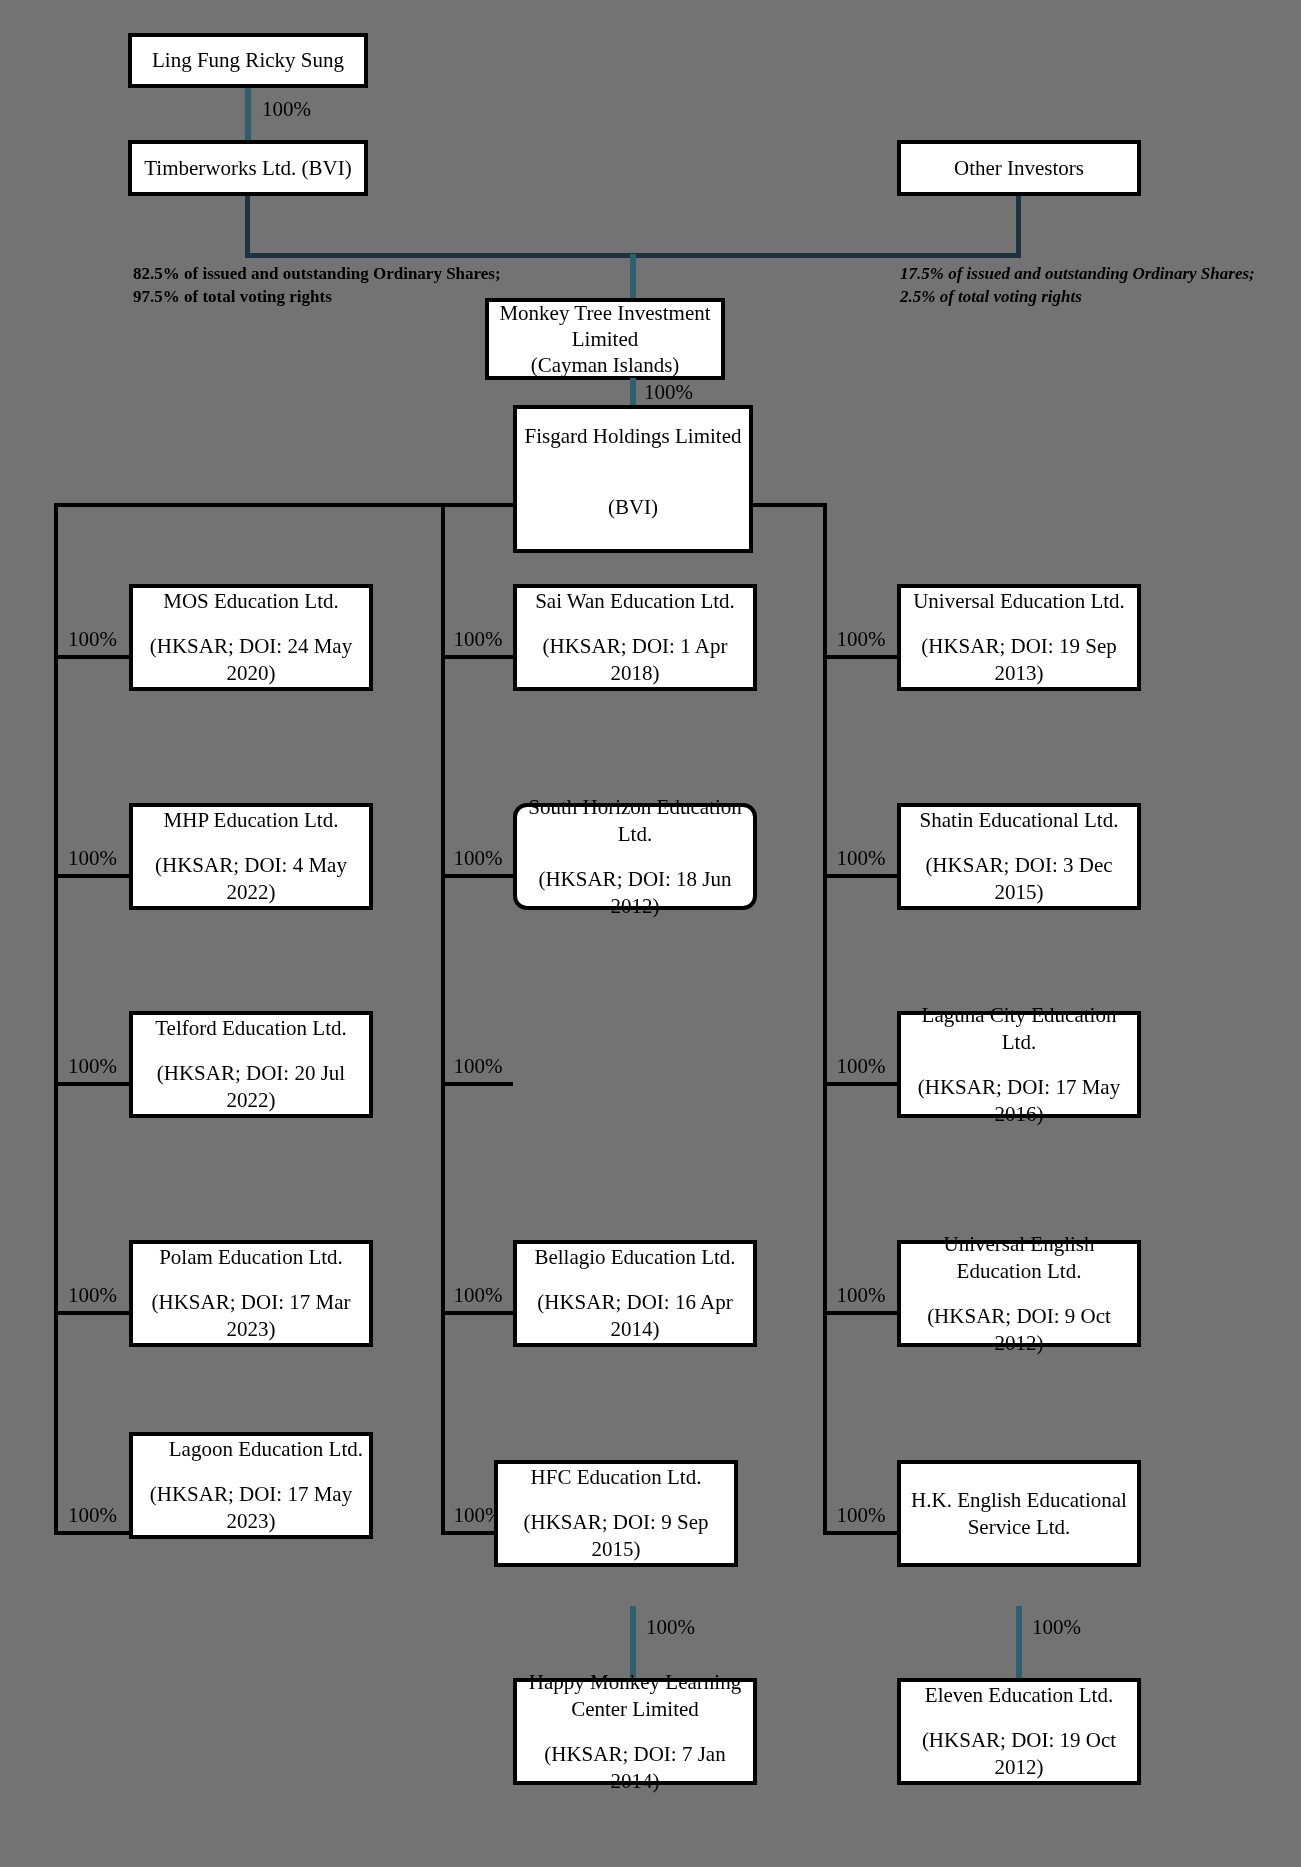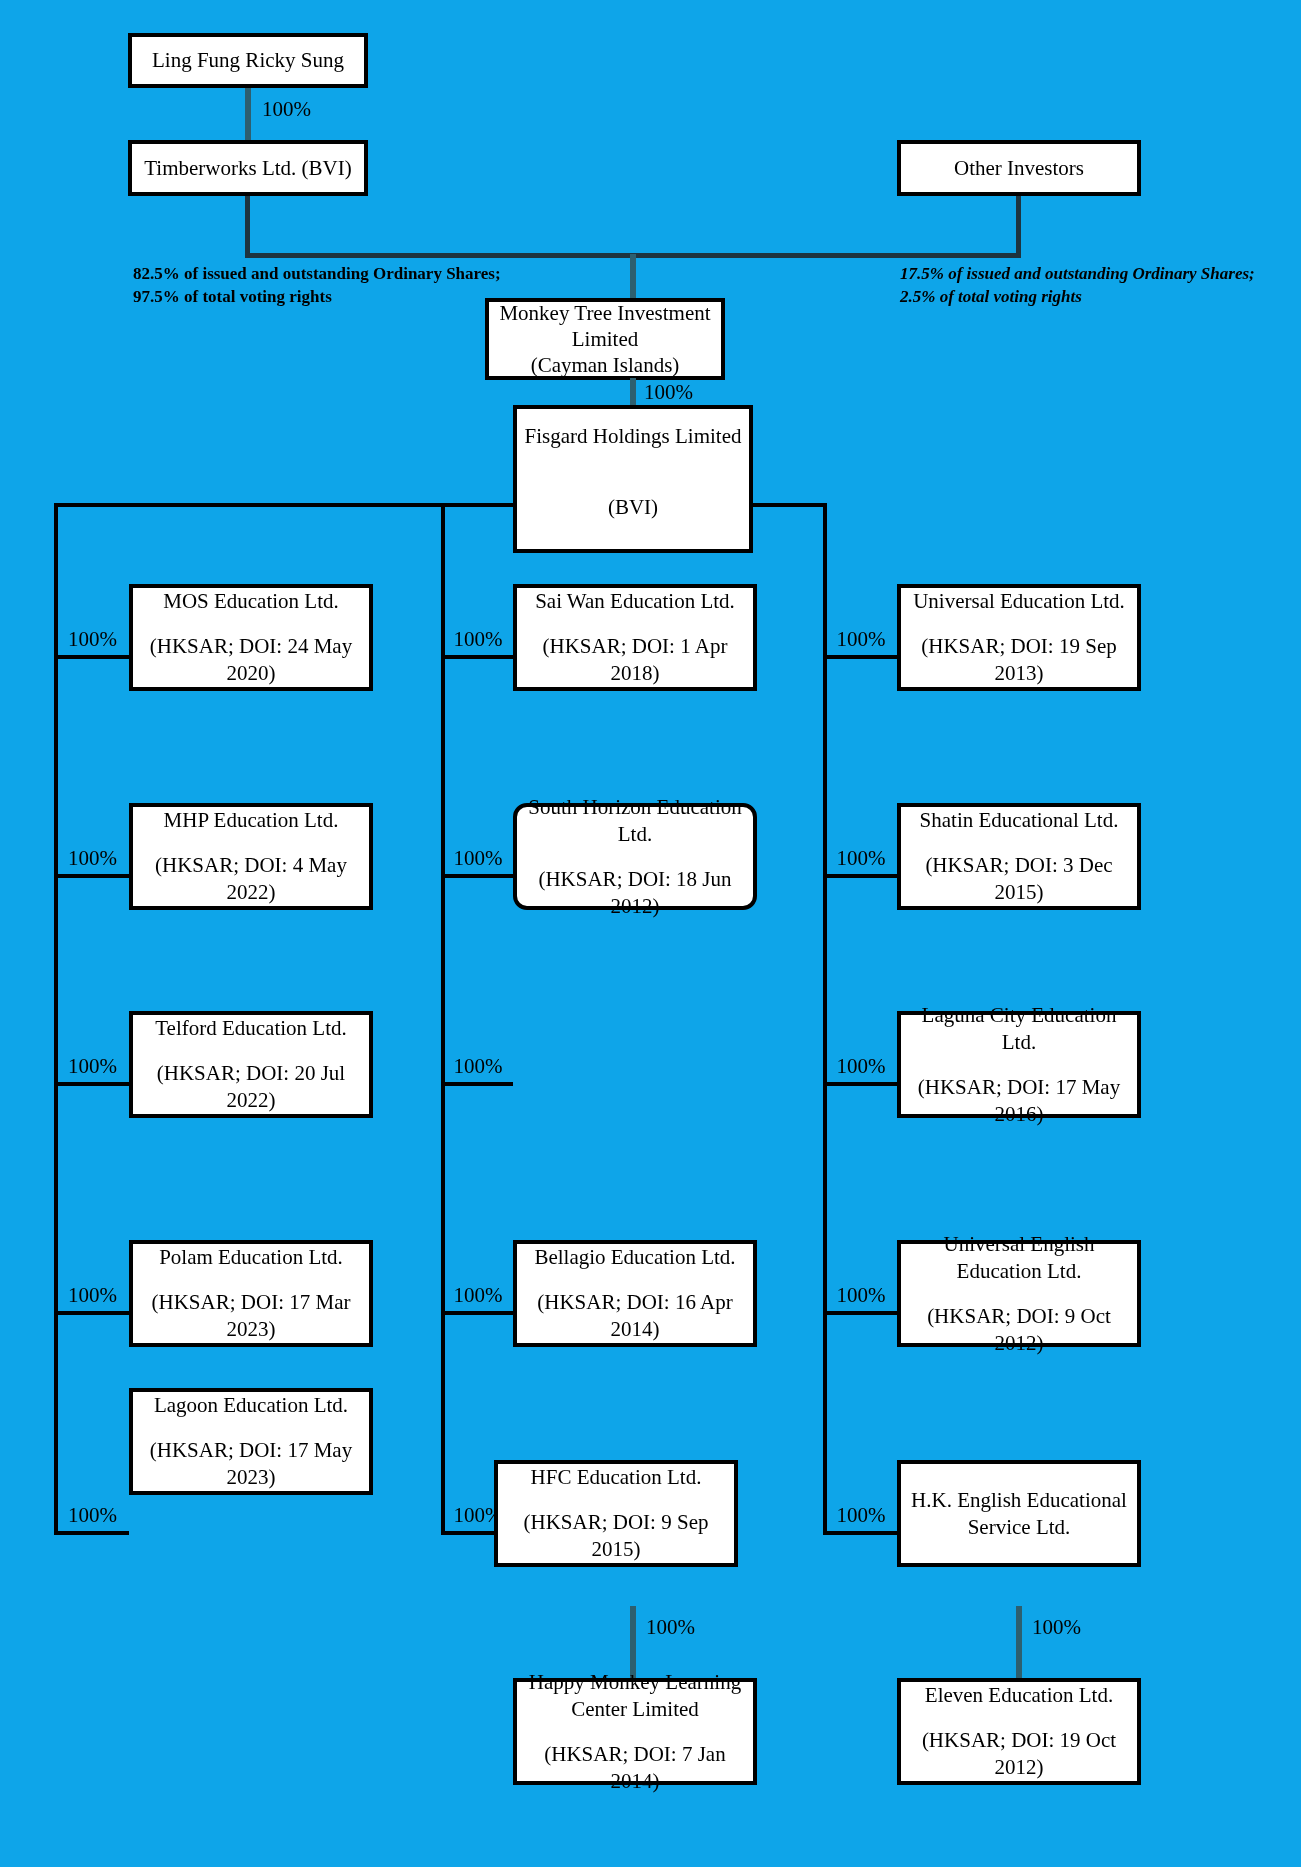--- a/index.html
+++ b/index.html
@@ -1,17 +1,17 @@
 <!DOCTYPE html>
 <html><head>
 <meta charset="utf-8">
 <style>
   html,body{margin:0;padding:0;background:#ffffff;}
   .stage{
-    position:relative;width:1301px;height:1867px;background:#0ea5e9;
+    position:relative;width:1301px;height:1867px;background:#737373;
     font-family:"Liberation Serif","DejaVu Serif",serif;color:#000;
     overflow:hidden;
   }
   .box{
     position:absolute;border:4px solid #000;background:#fff;box-sizing:border-box;
     display:flex;flex-direction:column;align-items:center;justify-content:center;
     text-align:center;font-size:21px;line-height:27px;
   }
   .sub{width:244px;height:107px;gap:18px;padding:8px 6px;}
   .top{width:240px;height:55px;}
@@ -99,21 +99,21 @@
 
   <div class="pct" style="left:56px;top:1281px;width:73px;">100%</div>
   <div class="ln" style="left:54px;top:1311px;width:75px;height:4px;"></div>
   <div class="box sub" style="left:129px;top:1240px;">
     <div>Polam Education Ltd.</div>
     <div>(HKSAR; DOI: 17 Mar 2023)</div>
   </div>
 
   <div class="pct" style="left:56px;top:1501px;width:73px;">100%</div>
   <div class="ln" style="left:54px;top:1531px;width:75px;height:4px;"></div>
-  <div class="box sub" style="left:129px;top:1388px;">
+  <div class="box sub" style="left:129px;top:1432px;align-items:flex-end;">
     <div>Lagoon Education Ltd.</div>
     <div>(HKSAR; DOI: 17 May 2023)</div>
   </div>
 
   <div class="pct" style="left:443px;top:625px;width:70px;">100%</div>
   <div class="ln" style="left:441px;top:655px;width:72px;height:4px;"></div>
   <div class="box sub" style="left:513px;top:584px;">
     <div>Sai Wan Education Ltd.</div>
     <div>(HKSAR; DOI: 1 Apr 2018)</div>
   </div>

